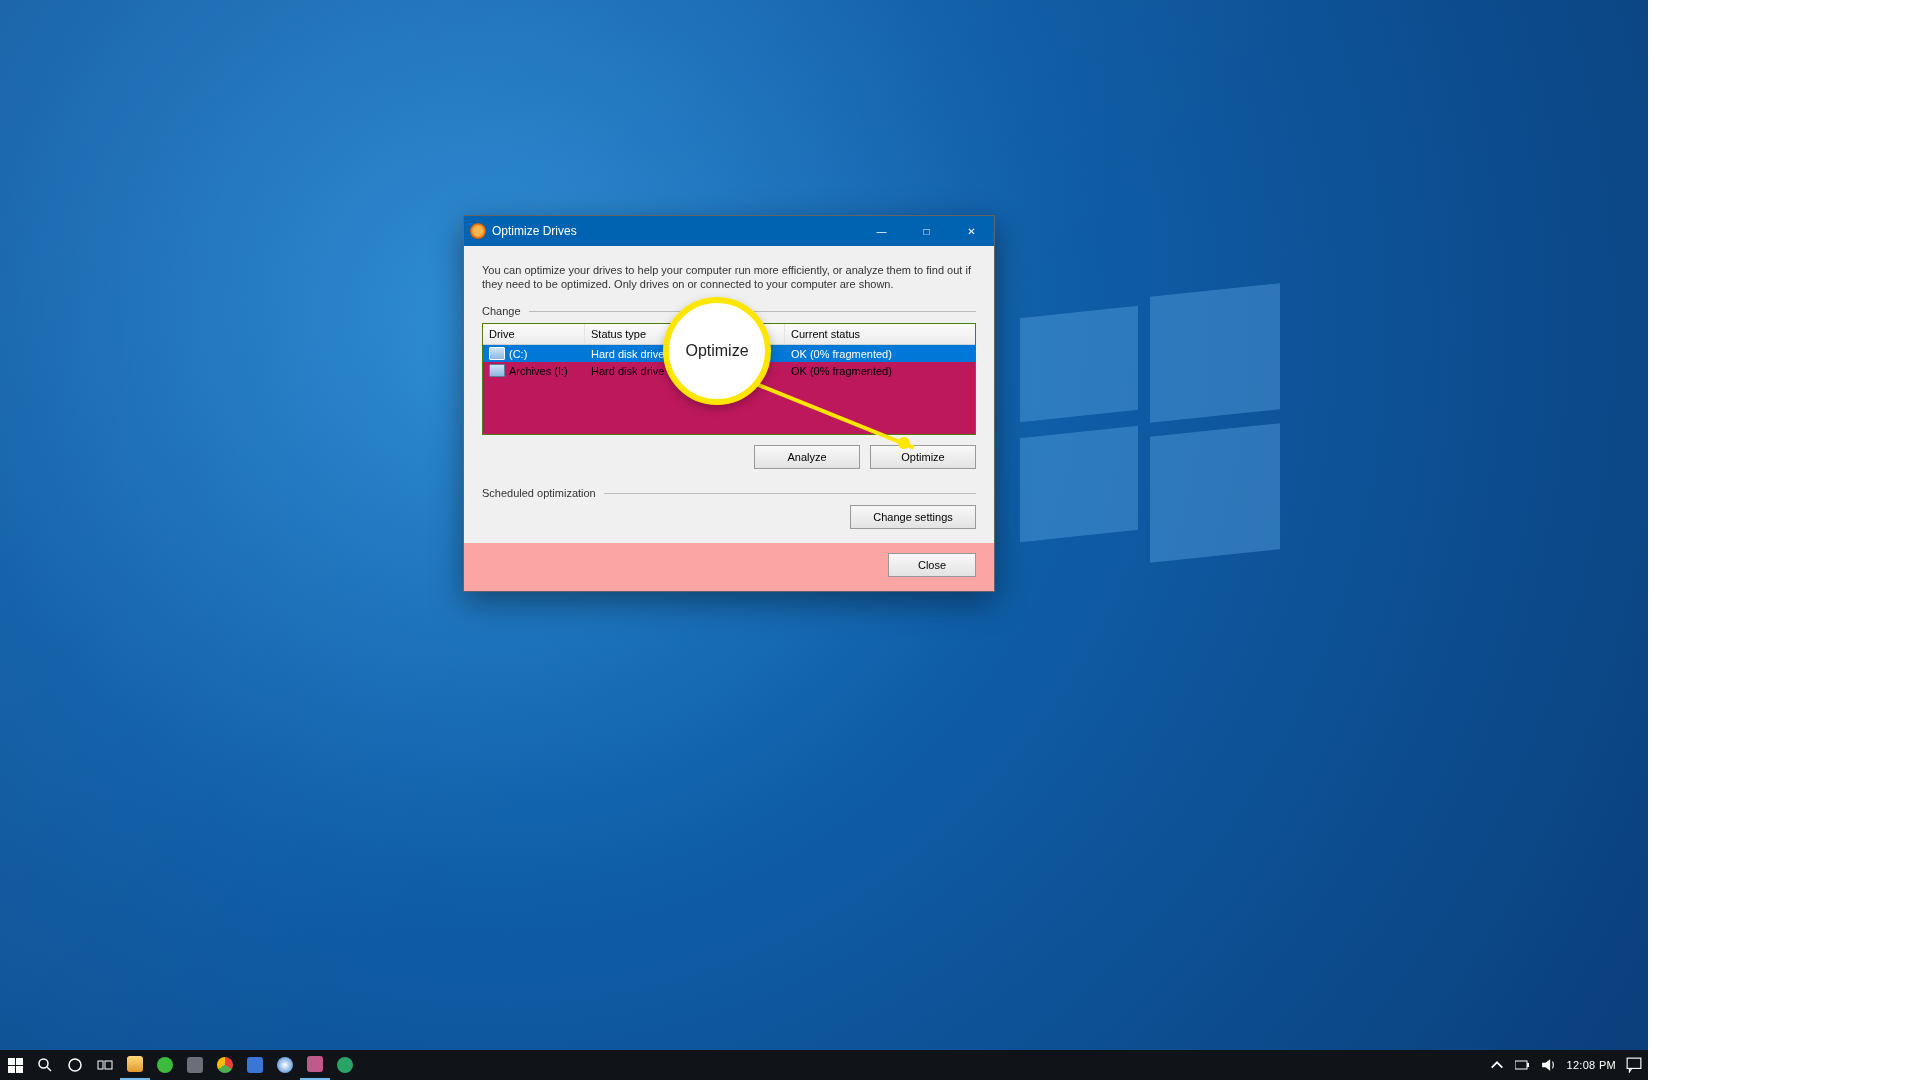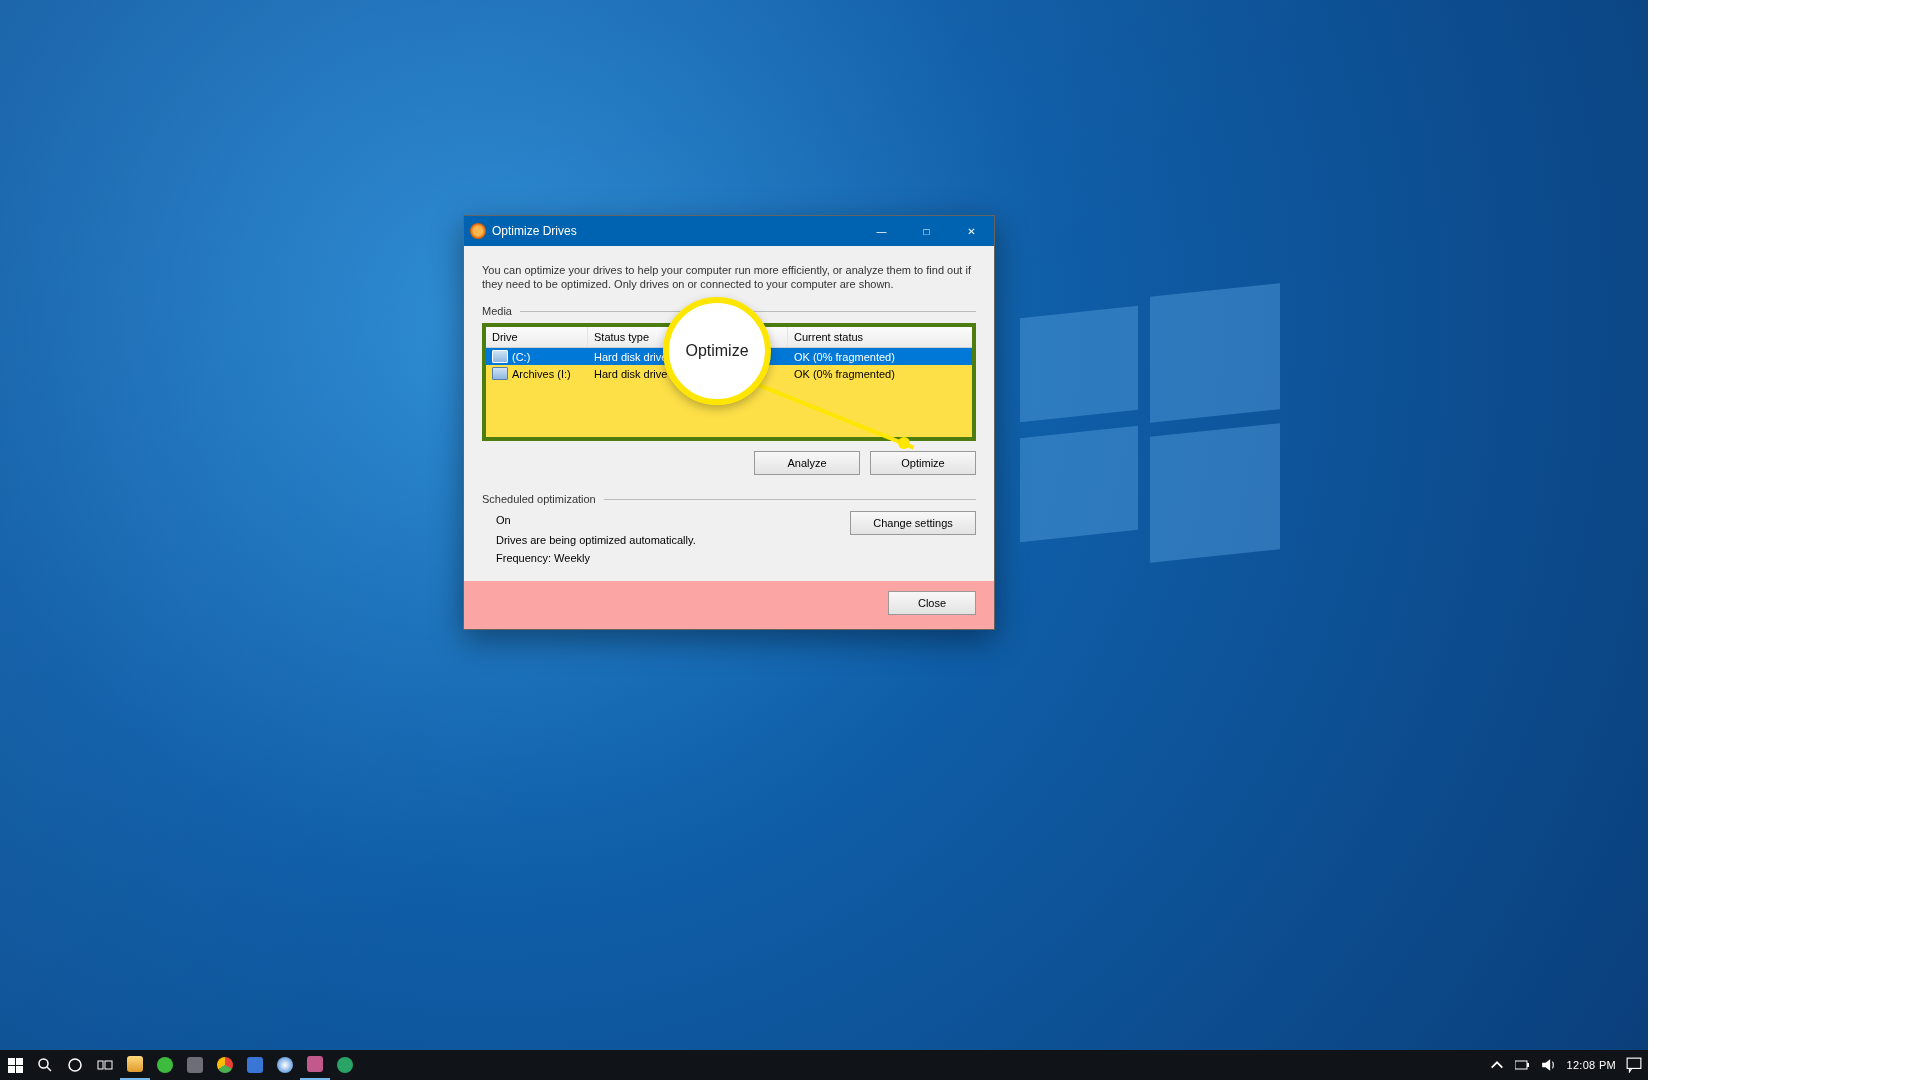--- a/index.html
+++ b/index.html
@@ -18,21 +18,21 @@
 .titlebar{height:30px;background:#0063b1;display:flex;align-items:center;color:#fff;}
 .titlebar .icon{width:16px;height:16px;margin:0 6px 0 6px;background:radial-gradient(circle,#ffb84d 40%,#d45500 70%);border-radius:50%;}
 .titlebar .title{flex:0 0 auto;font-size:12px;}
 .titlebar .spacer{flex:1;}
 .winbtn{width:45px;height:30px;display:flex;align-items:center;justify-content:center;color:#fff;font-size:10px;}
 .content{padding:10px 18px 14px 18px;background:#f0f0f0;}
 .desc{font-size:11px;color:#333;margin:7px 0 14px 0;line-height:14px;}
 .section-label{font-size:11px;color:#333;display:flex;align-items:center;margin-bottom:6px;}
 .section-label .line{flex:1;border-top:1px solid #bcbcbc;margin-left:8px;height:0;}
 
-.drive-box{border:4px solid #4d7c0f;background:#fde047;height:110px;overflow:hidden;}
+.drive-box{border:1px solid #4d7c0f;background:#be185d;height:110px;overflow:hidden;}
 .dh{display:flex;height:20px;align-items:center;background:linear-gradient(#fcfcfc,#ececec);border-bottom:1px solid #d0d0d0;font-size:11px;}
 .dh>div{padding-left:6px;border-right:1px solid #e4e4e4;height:100%;display:flex;align-items:center;box-sizing:border-box;}
 .c-drive{width:102px;}
 .c-media{width:100px;}
 .c-last{width:100px;}
 .c-status{flex:1;border-right:none!important;}
 .row{display:flex;height:17px;align-items:center;font-size:11px;}
 .row>div{padding-left:6px;box-sizing:border-box;}
 .row.sel{background:#0078d7;color:#fff;}
 .drvicon{display:inline-block;width:14px;height:11px;background:linear-gradient(#cfe3f7,#8fb7e0);border:1px solid #5a7fa6;border-radius:1px;margin-right:4px;vertical-align:-2px;}
@@ -86,21 +86,21 @@
       <span class="title">Optimize Drives</span>
       <span class="spacer"></span>
       <div class="winbtn">―</div>
       <div class="winbtn">□</div>
       <div class="winbtn close">✕</div>
     </div>
     <div class="content">
       <div class="desc">You can optimize your drives to help your computer run more efficiently, or analyze them to find out if they need to be optimized. Only drives on or connected to your computer are shown.</div>
 
       <div class="section-label">
-        <span>Media</span>
+        <span>Change</span>
         <span class="line"></span>
       </div>
 
       <div class="drive-box">
         <div class="dh">
           <div class="c-drive">Drive</div>
           <div class="c-media">Status type</div>
           <div class="c-last">Last analyzed</div>
           <div class="c-status">Current status</div>
         </div>
@@ -122,25 +122,20 @@
         <div class="std-btn">Analyze</div>
         <div class="std-btn">Optimize</div>
       </div>
 
       <div class="sched">
         <div class="section-label">
           <span>Scheduled optimization</span>
           <span class="line"></span>
         </div>
         <div class="sched-body">
-          <div class="sched-text">
-            <div class="on">On</div>
-            <div>Drives are being optimized automatically.</div>
-            <div>Frequency: Weekly</div>
-          </div>
           <div class="change">
             <div class="std-btn" style="min-width:108px">Change settings</div>
           </div>
         </div>
       </div>
     </div>
     <div class="footer">
       <div class="std-btn" style="min-width:70px">Close</div>
     </div>
   </div>

